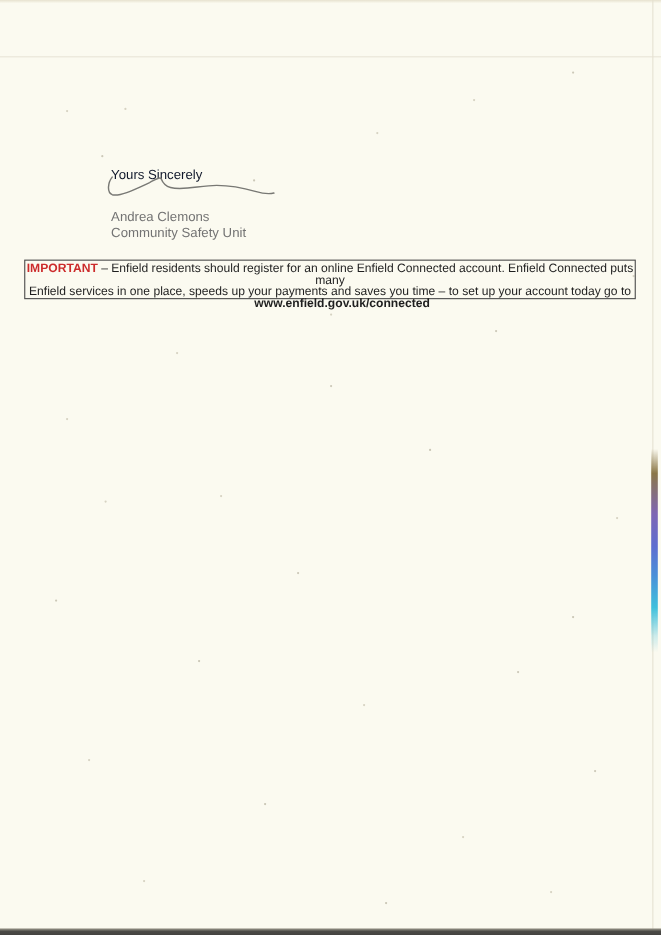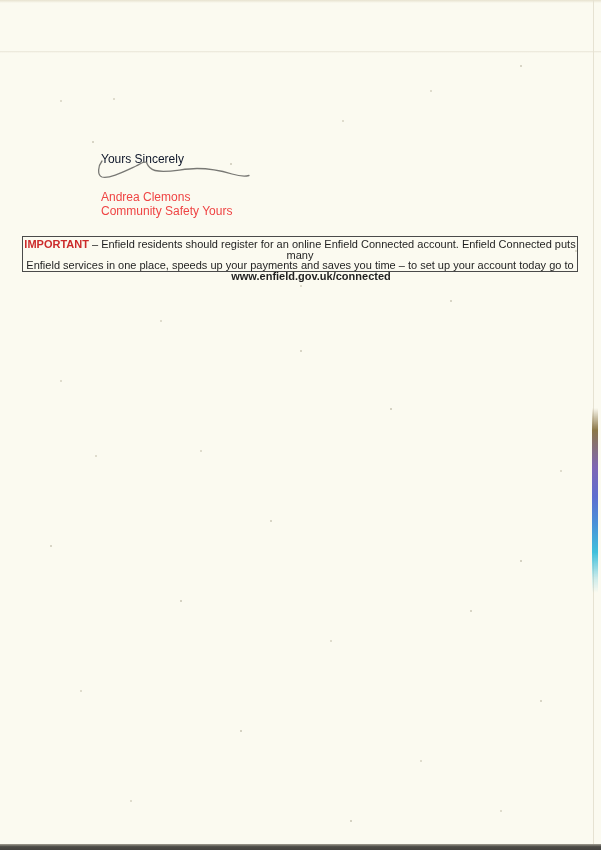--- a/index.html
+++ b/index.html
@@ -59,21 +59,21 @@
   
   .closing{
     position:absolute;left:101px;top:136px;
     font-size:12px;line-height:15px;color:#0f172a;margin-top:16px;
   }
   .signature{
     position:absolute;left:96px;top:154px;width:160px;height:30px;
   }
   .signatory{
     position:absolute;left:101px;top:190px;
-    font-size:12px;line-height:14px;color:#ef4444;
+    font-size:12px;line-height:14px;color:#737373;
   }
   
   .notice-box{
     position:absolute;left:22px;top:236px;width:556px;height:36px;
     box-sizing:border-box;border:1px solid #4a4a4a;
     text-align:center;
     font-size:11px;line-height:10.5px;
     padding-top:2px;color:#1f1f1f;
   }
   .notice-box .imp{color:#cc2b2b;font-weight:bold;}
@@ -94,21 +94,21 @@
   <div class="signature">
     <svg width="160" height="30" viewBox="0 0 160 30" fill="none" xmlns="http://www.w3.org/2000/svg">
       <path d="M 6 7 C 2 12 1 21 6 23 C 13 25 27 18 40 12 C 45 9.5 49 6.5 50.5 8.5
                C 51.5 11 53.5 15 59 16.5 C 71 19.5 86 14.5 101 14.5
                C 116 14.5 126 17 136 20 C 143 22 149 22.5 153 21.5" stroke="#787874" stroke-width="1.3" stroke-linecap="round"></path>
     </svg>
   </div>
 
   <div class="signatory">
     <div>Andrea Clemons</div>
-    <div>Community Safety Yours</div>
+    <div>Community Safety Unit</div>
   </div>
 
   <div class="notice-box">
     <span class="imp">IMPORTANT</span>
     <span>– Enfield residents should register for an online Enfield Connected account. Enfield Connected puts many</span>
     <br>
     <span>Enfield services in one place, speeds up your payments and saves you time – to set up your account today go to</span>
     <br>
     <span class="url">www.enfield.gov.uk/connected</span>
   </div>

